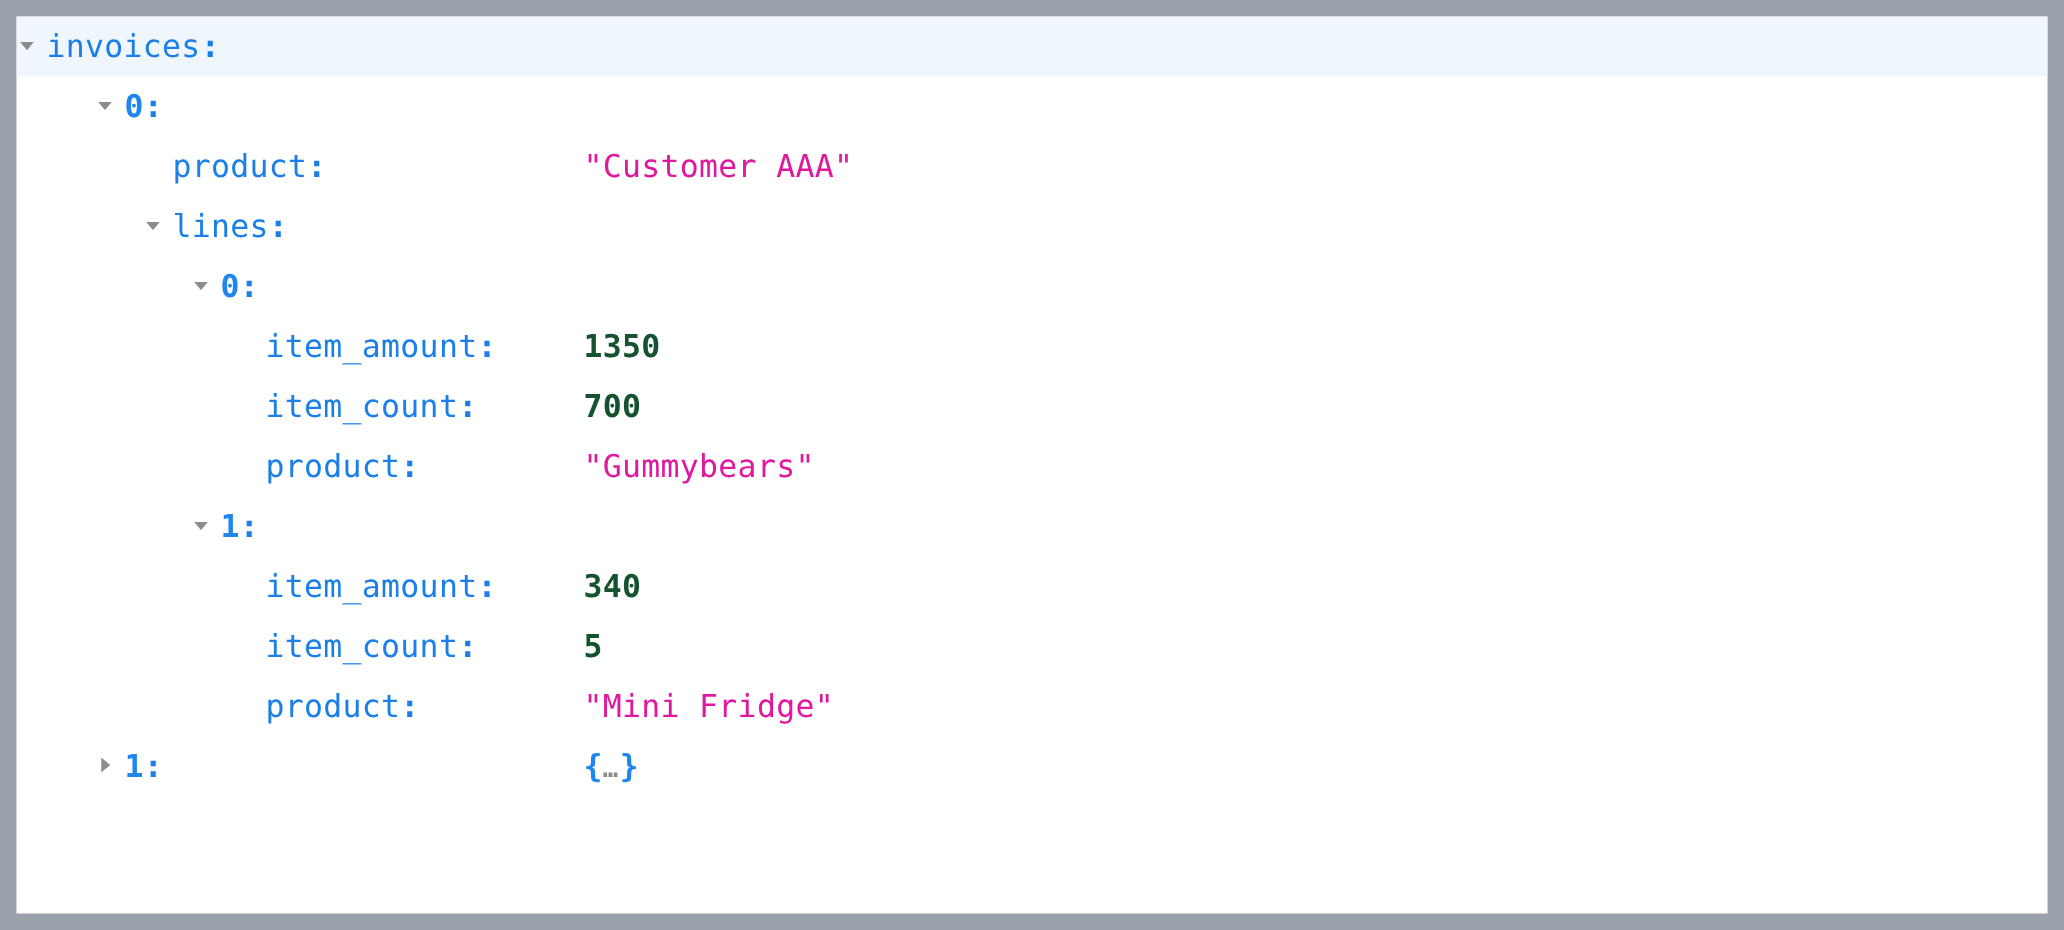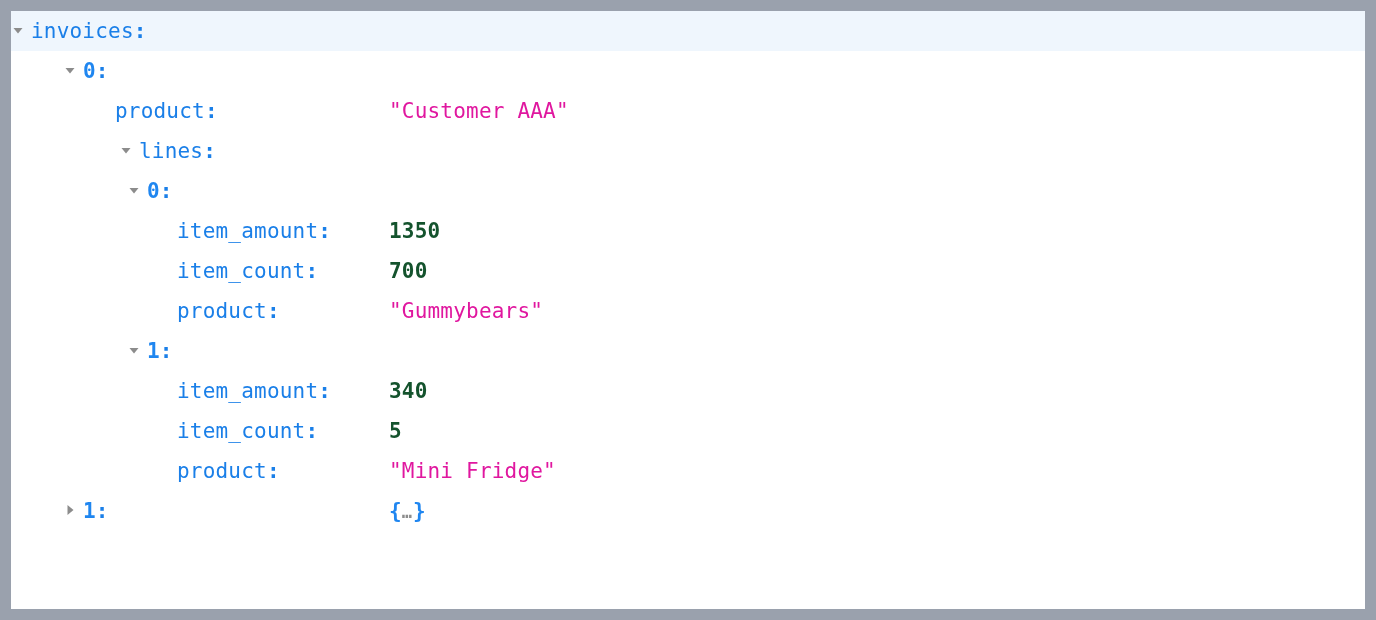--- a/index.html
+++ b/index.html
@@ -92,21 +92,21 @@
 
 <div id="viewer-panel">
   <div class="tree" id="tree-root">
       <div class="row highlight" style=""><span class="twisty"><svg width="14" height="14" viewBox="0 0 14 14">
             <path d="M2.5 5 L11.5 5 L7 10.5 Z" fill="#8c8c8c"></path>
           </svg></span><span class="key root">invoices</span><span class="colon">:</span></div>
       <div class="row" style="padding-left: 52px;"><span class="twisty"><svg width="14" height="14" viewBox="0 0 14 14">
             <path d="M2.5 5 L11.5 5 L7 10.5 Z" fill="#8c8c8c"></path>
           </svg></span><span class="key index">0</span><span class="colon">:</span></div>
       <div class="row" style="padding-left: 84px;"><span class="twisty"></span><span class="key ">product</span><span class="colon">:</span><span class="value string">"Customer AAA"</span></div>
-      <div class="row" style="padding-left: 108px;"><span class="twisty"><svg width="14" height="14" viewBox="0 0 14 14">
+      <div class="row" style="padding-left: 84px;"><span class="twisty"><svg width="14" height="14" viewBox="0 0 14 14">
             <path d="M2.5 5 L11.5 5 L7 10.5 Z" fill="#8c8c8c"></path>
           </svg></span><span class="key ">lines</span><span class="colon">:</span></div>
       <div class="row" style="padding-left: 116px;"><span class="twisty"><svg width="14" height="14" viewBox="0 0 14 14">
             <path d="M2.5 5 L11.5 5 L7 10.5 Z" fill="#8c8c8c"></path>
           </svg></span><span class="key index">0</span><span class="colon">:</span></div>
       <div class="row" style="padding-left: 146px;"><span class="twisty"></span><span class="key ">item_amount</span><span class="colon">:</span><span class="value number">1350</span></div>
       <div class="row" style="padding-left: 146px;"><span class="twisty"></span><span class="key ">item_count</span><span class="colon">:</span><span class="value number">700</span></div>
       <div class="row" style="padding-left: 146px;"><span class="twisty"></span><span class="key ">product</span><span class="colon">:</span><span class="value string">"Gummybears"</span></div>
       <div class="row" style="padding-left: 116px;"><span class="twisty"><svg width="14" height="14" viewBox="0 0 14 14">
             <path d="M2.5 5 L11.5 5 L7 10.5 Z" fill="#8c8c8c"></path>

